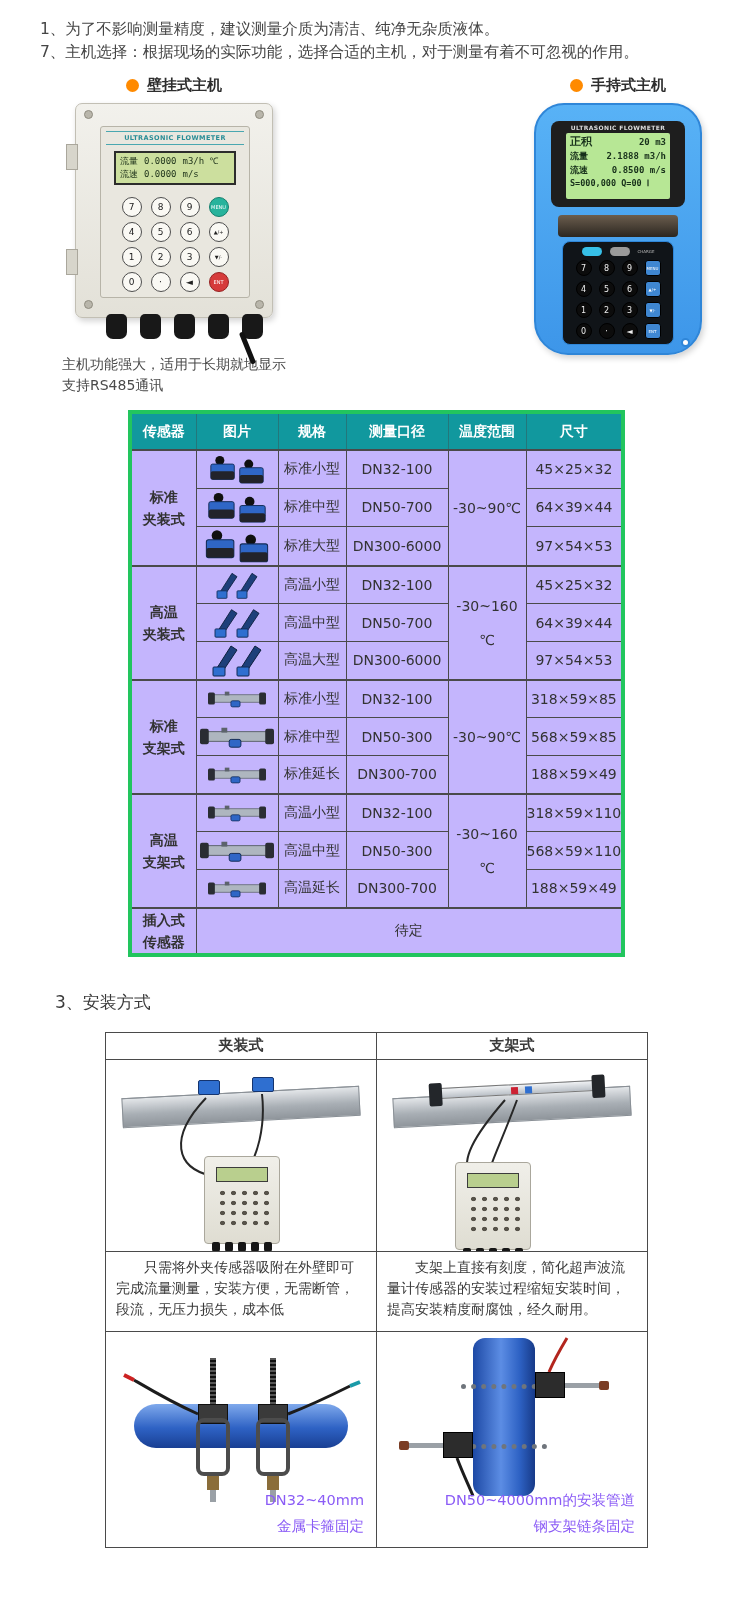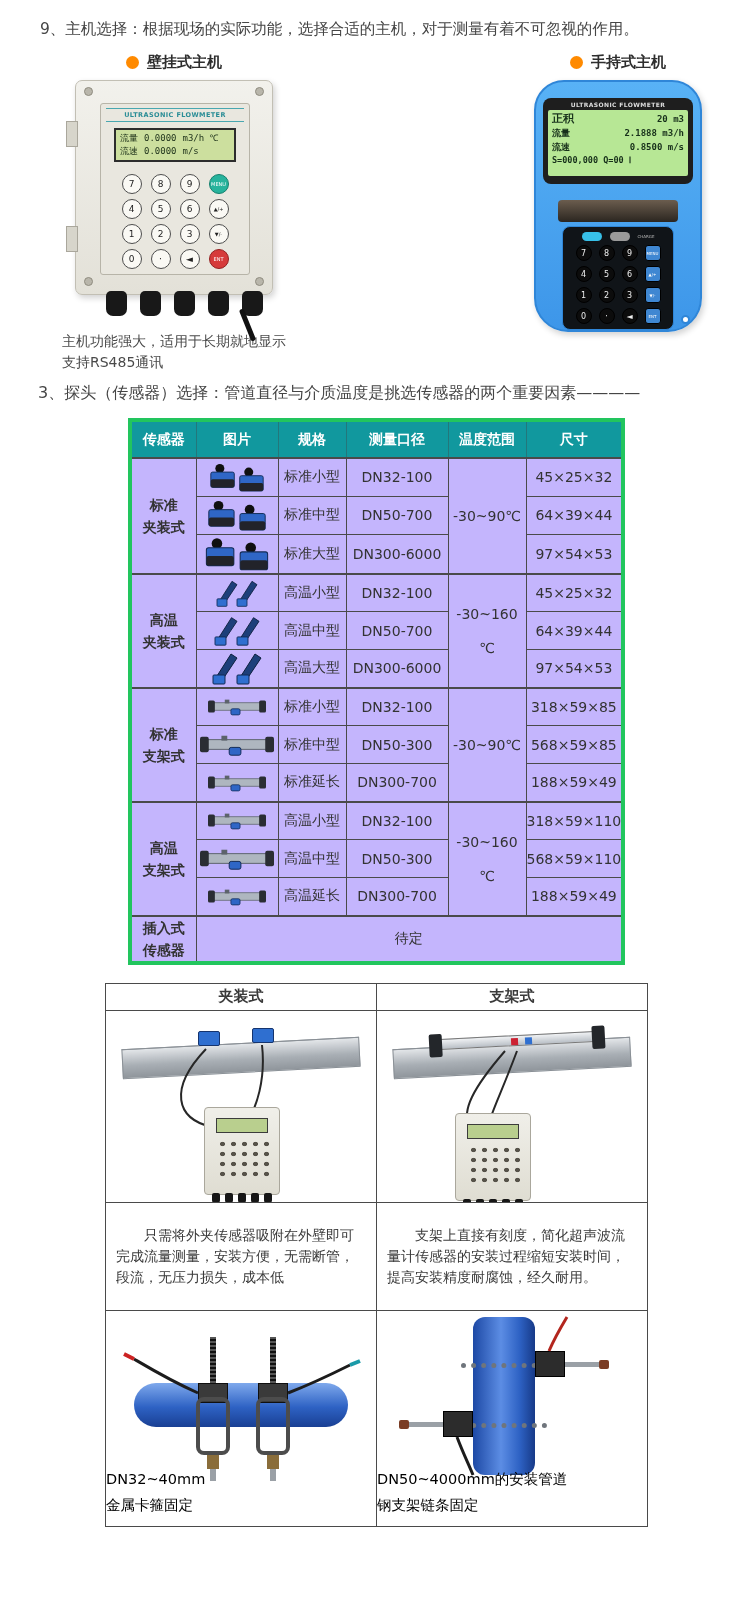--- a/index.html
+++ b/index.html
@@ -36,21 +36,21 @@
   .wk.fn { font-size:5px; }
   .wk.menu { background:#27b39c; border-color:#15806e; color:#fff; }
   .wk.ent { background:#d63b3b; border-color:#942222; color:#fff; }
   .glands { position:absolute; bottom:-22px; left:30px; display:flex; gap:13px; }
   .gland { width:21px; height:25px; background:#181818; border-radius:5px 5px 7px 7px; }
   .cable { position:absolute; right:22px; bottom:-48px; width:5px; height:34px; background:#111; border-radius:3px; transform:rotate(-22deg); }
   .host-caption { margin-top:36px; font-size:14px; line-height:21px; color:#4a4a4a; align-self:flex-start; }
 
   
   .hand-device { position:relative; width:168px; height:252px; background:linear-gradient(#58b2f6,#3d96e9); border:2px solid #2f86d8; border-radius:30px 30px 34px 34px; box-shadow:2px 3px 6px rgba(0,0,0,0.18); }
-  .hand-bezel { margin:16px auto 16px; width:150px; height:86px; background:#1e1e1e; border-radius:8px; padding:3px 5px; }
+  .hand-bezel { margin:16px auto 8px; width:134px; height:86px; background:#1e1e1e; border-radius:8px; padding:3px 15px; }
   .hand-brand { text-align:center; font-size:6px; font-weight:bold; color:#ddd; letter-spacing:0.4px; }
   .hand-lcd { margin-top:2px; width:100%; height:66px; background:#b7e795; border-radius:2px; padding:2px 4px; font-family:"DejaVu Sans Mono","Liberation Mono",monospace; color:#17301a; }
   .hl { display:flex; justify-content:space-between; font-size:9px; line-height:14px; font-weight:bold; }
   .hl .big { font-size:11px; }
   .hl4 { font-size:8.5px; line-height:13px; font-weight:bold; }
   .hand-mid { margin:6px auto 0; width:120px; height:22px; background:linear-gradient(#6b5d4e,#2b2620); border-radius:4px; }
   .hand-pad { margin:4px auto 0; width:112px; height:104px; background:#101418; border:1px solid #2f86d8; border-radius:8px; padding-top:5px; }
   .pill-row { display:flex; align-items:center; gap:8px; justify-content:center; }
   .pill { width:20px; height:9px; border-radius:5px; }
   .pill.on { background:#37c0e8; } .pill.off { background:#9a9a9a; }
@@ -72,21 +72,21 @@
   td.gname { font-weight:bold; line-height:22px; }
   td.tdefer { height:46px; font-size:15px; }
   .pic-cell svg { display:block; margin:0 auto; }
 
   
   .install-heading { margin:34px 0 0 55px; font-size:17px; color:#3a3a3a; }
   table.install { border-collapse:collapse; margin:18px 0 0 105px; table-layout:fixed; border:1.5px solid #4a4a4a; }
   table.install th, table.install td { border:1px solid #4a4a4a; font-size:14px; color:#3a3a3a; }
   table.install th { height:27px; font-size:15px; font-weight:bold; text-align:center; width:271px; }
   td.inst-img { height:192px; padding:0; position:relative; overflow:hidden; }
-  td.inst-txt { height:80px; padding:22px 10px; vertical-align:top; line-height:21px; }
+  td.inst-txt { height:80px; padding:5px 10px; vertical-align:top; line-height:21px; }
   td.inst-txt p { text-indent:2em; }
   td.fix-cell { height:216px; padding:0; position:relative; overflow:hidden; vertical-align:bottom; }
 
   .inst-fig { position:absolute; inset:0; }
   .pipe-gray { position:absolute; top:32px; left:16px; width:238px; height:30px; background:linear-gradient(#e3e6e9,#a9afb5 55%,#8f959b); border:1px solid #8a9096; transform:rotate(-3deg); }
   .cs { position:absolute; width:22px; height:15px; background:#2f6fd0; border:1px solid #15346e; border-radius:2px; }
   .cs.c1 { top:20px; left:92px; } .cs.c2 { top:17px; left:146px; }
   .rail { position:absolute; top:24px; left:55px; width:170px; height:11px; background:linear-gradient(#f0f2f4,#b9bfc6); border:1px solid #777; transform:rotate(-3deg); border-radius:3px; }
   .rail-end { position:absolute; top:-6px; width:13px; height:23px; background:#23262a; border-radius:2px; }
   .rail-end.e1{left:-4px}.rail-end.e2{right:-4px}
@@ -110,21 +110,21 @@
   .ra1 { left:92px; top:26px; } .ra2 { left:152px; top:26px; }
   .pipe-blue-v { position:absolute; top:6px; left:96px; width:62px; height:158px; border-radius:12px; background:linear-gradient(90deg,#1d49a5,#5c8de4 45%,#2e62c4 75%,#173a88); }
   .chain { position:absolute; height:0; border-top:5px dotted #6f757c; }
   .ch1 { top:52px; left:84px; width:96px; } .ch2 { top:112px; left:74px; width:96px; }
   .csensor { position:absolute; width:30px; height:26px; background:#2c2c2c; border:1px solid #000; }
   .cs-r { top:40px; left:158px; } .cs-l { top:100px; left:66px; }
   .crod { position:absolute; width:36px; height:5px; background:#9aa0a6; }
   .crod-r { top:51px; left:188px; } .crod-l { top:111px; left:30px; }
   .chandle { position:absolute; width:10px; height:9px; background:#7a3d25; border-radius:2px; }
   .chandle-r { top:49px; left:222px; } .chandle-l { top:109px; left:22px; }
-  .fix-cap { position:absolute; left:0; right:0; bottom:8px; text-align:left; font-size:14.5px; color:#000000; line-height:26px; }
+  .fix-cap { position:absolute; left:0; right:12px; bottom:8px; text-align:right; font-size:14.5px; color:#8b5cf6; line-height:26px; }
 </style>
 </head>
 <body>
 
 <svg width="0" height="0" style="position:absolute">
   <defs>
     <g id="ic-clamp">
       <circle cx="12" cy="8" r="5" fill="#101010"></circle>
         <rect x="10" y="8" width="4" height="6" fill="#101010"></rect>
       <rect x="2" y="12" width="26" height="17" rx="2" fill="#2f66c6" stroke="#122a55"></rect>
@@ -147,21 +147,22 @@
       <rect x="30" y="22" width="12" height="8" rx="2" fill="#2f66c6" stroke="#122a55"></rect>
       <rect x="22" y="10" width="6" height="5" fill="#5c636b"></rect>
     </g>
   </defs>
 </svg>
 
 <div class="page">
 
 
   <div class="intro">
-    <div>9、主机选择：根据现场的实际功能，选择合适的主机，对于测量有着不可忽视的作用。</div>
+    <div>1、为了不影响测量精度，建议测量介质为清洁、纯净无杂质液体。</div>
+    <div>7、主机选择：根据现场的实际功能，选择合适的主机，对于测量有着不可忽视的作用。</div>
   </div>
 
   <div class="hosts">
 
     <div class="host">
       <div class="host-label">
         <span class="dot"></span>
         <span>壁挂式主机</span>
       </div>
       <div class="wall-device">
@@ -270,21 +271,20 @@
             <span class="hk">·</span>
             <span class="hk">◄</span>
             <span class="hk fn">ENT</span>
           </div>
         </div>
         <span class="strap"></span>
       </div>
     </div>
   </div>
 
-  <div class="point3">3、探头（传感器）选择：管道直径与介质温度是挑选传感器的两个重要因素————</div>
 
   <table class="sensors">
     <colgroup>
       <col class="col-name">
         <col class="col-pic">
         <col class="col-spec">
         <col class="col-dn">
         <col class="col-temp">
         <col class="col-size">
     </colgroup>
@@ -457,20 +457,21 @@
     <tr class="grp">
       <td class="gname tdefer">
         <div>插入式</div>
         <div>传感器</div>
       </td>
       <td class="tdefer" colspan="5">待定</td>
     </tr>
   </tbody>
     </table>
 
+  <div class="install-heading">3、安装方式</div>
 
   <table class="install">
     <tbody>
         <tr>
       <th>夹装式</th>
       <th>支架式</th>
     </tr>
     <tr>
       <td class="inst-img">
         <div class="inst-fig">

